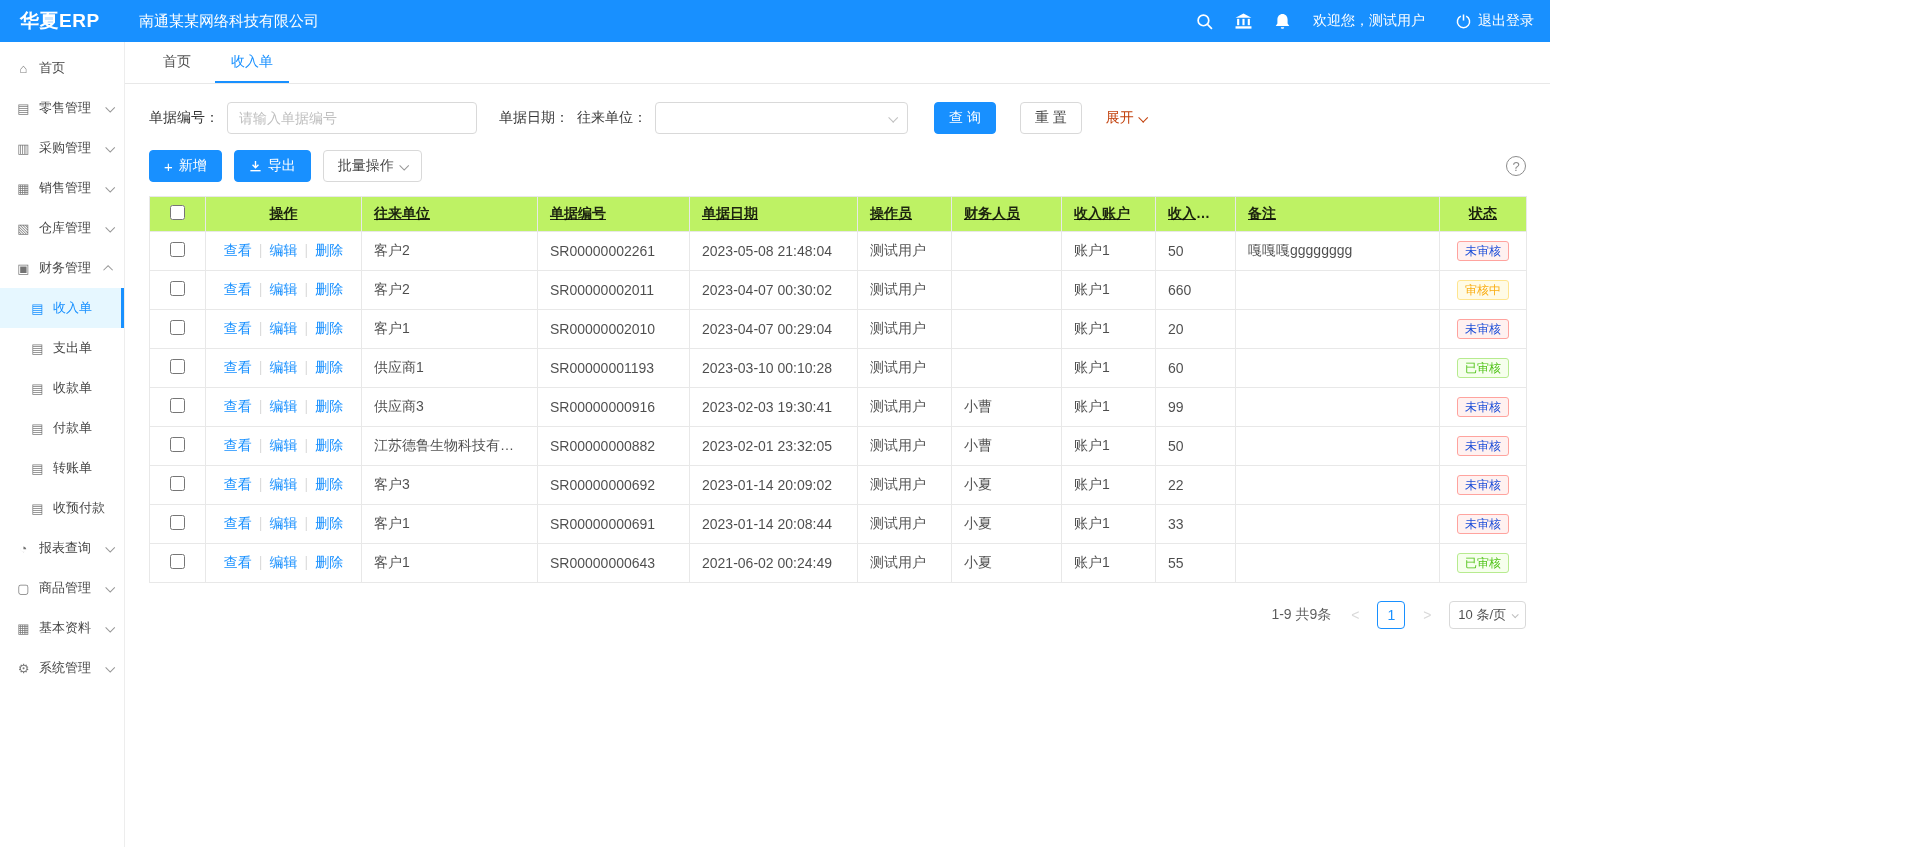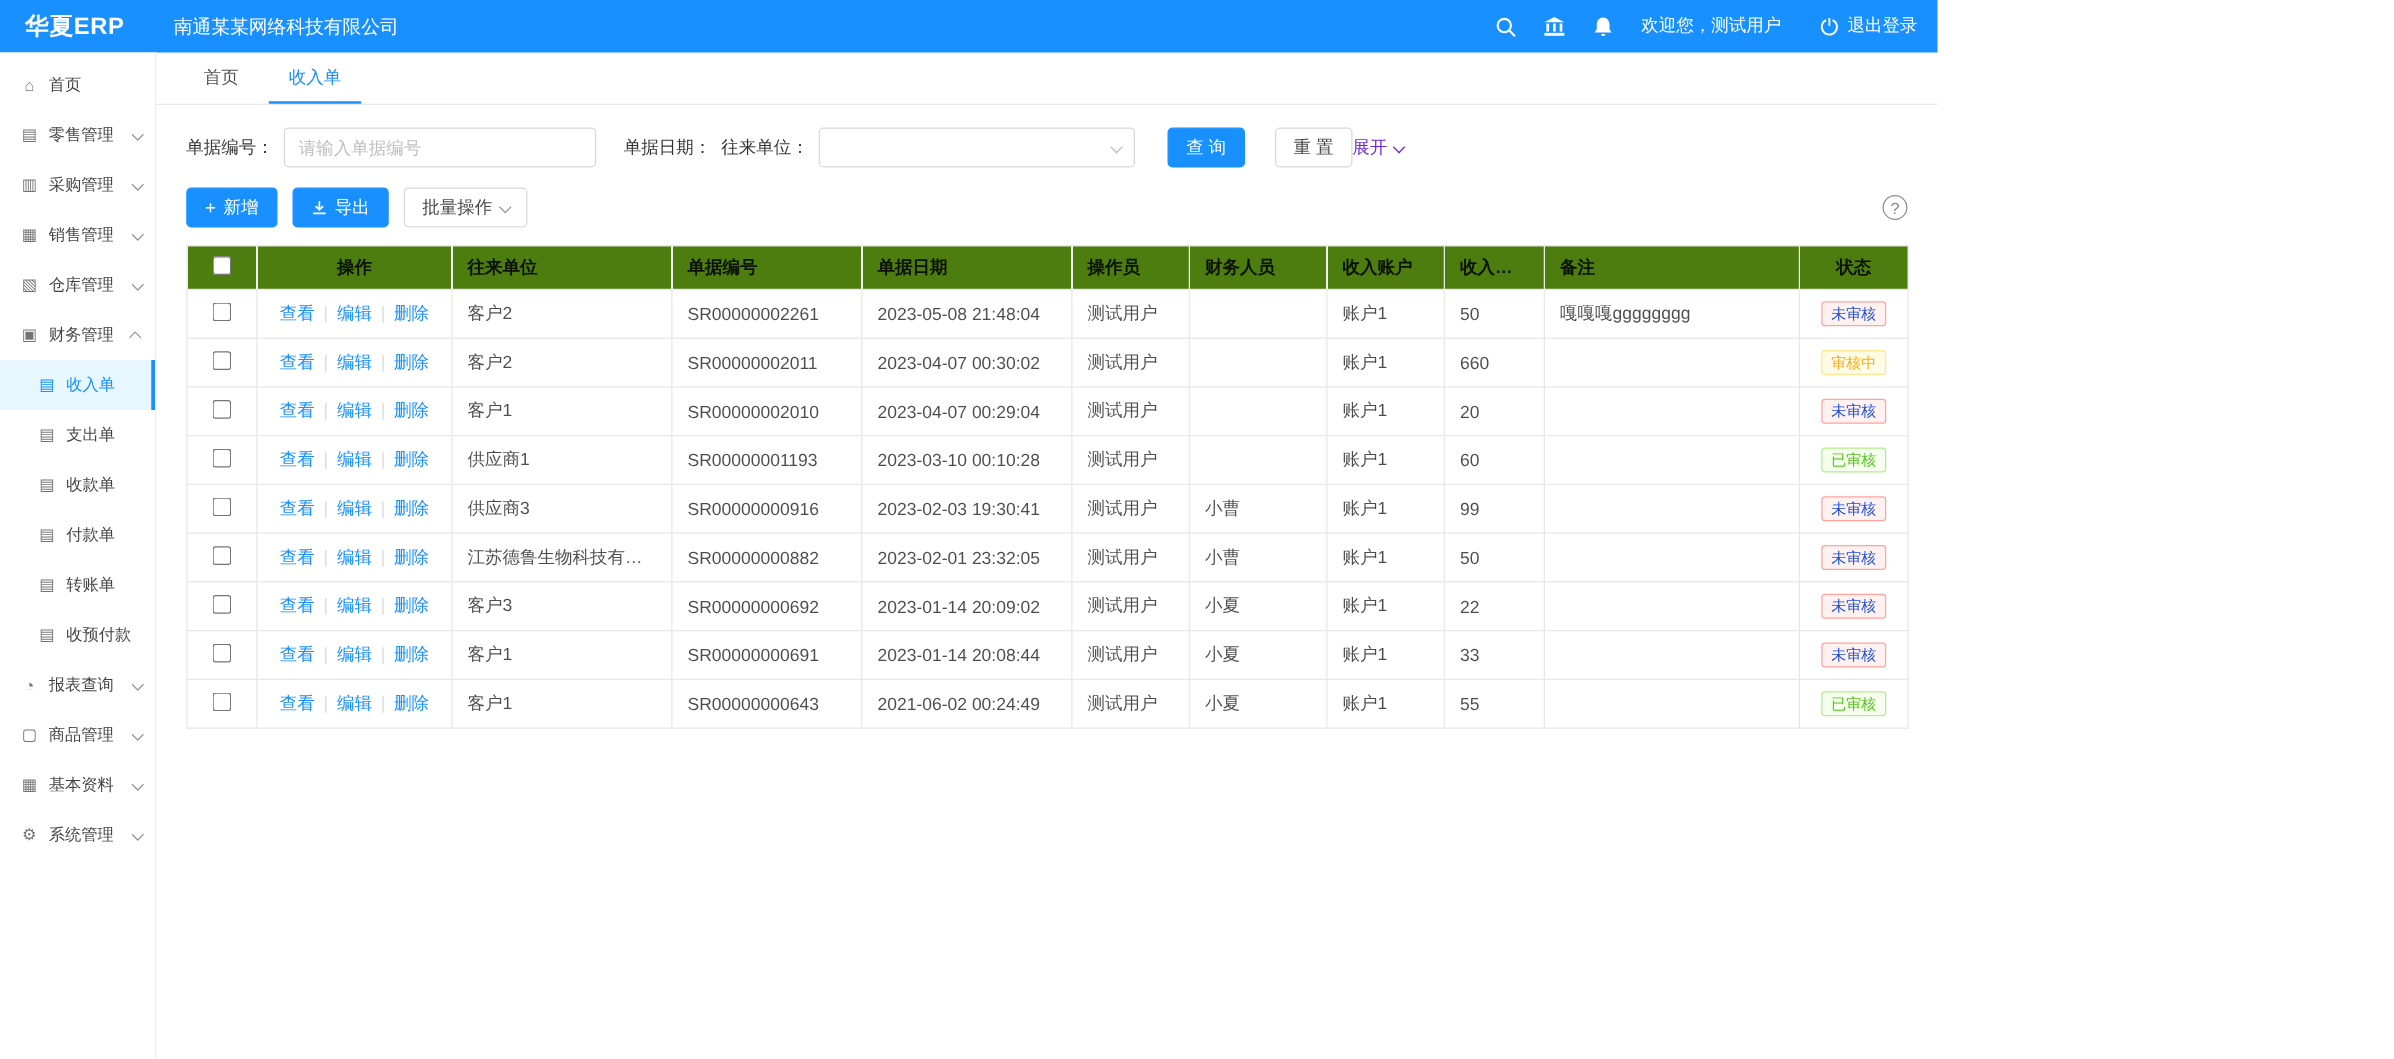--- a/index.html
+++ b/index.html
@@ -55,37 +55,37 @@
   .range-box input { border:none; outline:none; width:92px; text-align:center; font-size:14px; font-family:inherit; }
   .range-box input::placeholder { color:#bfbfbf; }
   .range-sep { color:#bfbfbf; margin:0 6px; }
   .sel-box { width:253px; height:32px; border:1px solid #d9d9d9; border-radius:4px; display:flex;
     align-items:center; justify-content:flex-end; padding:0 11px; margin-right:26px; background:#fff; cursor:pointer; }
   .sel-box .chev { color:#bfbfbf; opacity:1; }
   .btn { height:32px; border-radius:4px; border:1px solid #d9d9d9; background:#fff; padding:0 14px;
     font-size:14px; color:rgba(0,0,0,0.75); cursor:pointer; display:inline-flex; align-items:center; gap:6px; font-family:inherit; }
   .btn.primary { background:#1890ff; border-color:#1890ff; color:#fff; }
   .btn + .btn { margin-left:24px; }
-  .expand-link { color:#6d28d9; margin-left:0; cursor:pointer; display:inline-flex; align-items:center; gap:5px; }
+  .expand-link { color:#c2410c; margin-left:24px; cursor:pointer; display:inline-flex; align-items:center; gap:5px; }
   .expand-link .chev { opacity:1; }
 
   
   .toolbar { display:flex; align-items:center; margin-top:16px; }
   .toolbar .btn { margin-left:0; margin-right:12px; }
   .plus-ico { font-size:15px; line-height:1; }
   .help-icon { margin-left:auto; width:20px; height:20px; border:1.5px solid #8c8c8c; border-radius:50%;
     color:#8c8c8c; display:flex; align-items:center; justify-content:center; font-size:13px; cursor:pointer; }
   .help-icon::before { content:"?"; }
 
   
   .tbl-wrap { margin-top:14px; }
   table { width:100%; border-collapse:collapse; table-layout:fixed; }
   th, td { border:1px solid #e8e8e8; padding:9px 12px; font-size:14px; text-align:left;
     overflow:hidden; white-space:nowrap; text-overflow:ellipsis; }
-  th { background:#4d7c0f; color:rgba(0,0,0,0.85); font-weight:600; padding:8px 12px; }
+  th { background:#bef264; color:rgba(0,0,0,0.85); font-weight:600; padding:8px 12px;text-decoration:underline; }
   td { color:rgba(0,0,0,0.70); }
   .c-center { text-align:center; }
   input[type="checkbox"] { width:15px; height:15px; accent-color:#1890ff; cursor:pointer; }
   .lnk { color:#1890ff; cursor:pointer; text-decoration:none; }
   .sep { color:#dcdcdc; margin:0 7px; }
   .badge { display:inline-block; font-size:12px; line-height:18px; padding:0 7px; border-radius:3px; border:1px solid; }
   .badge-red    { color:#1d4ed8; background:#fff1f0; border-color:#ffa39e; }
   .badge-orange { color:#faad14; background:#fffbe6; border-color:#ffe58f; }
   .badge-green  { color:#52c41a; background:#f6ffed; border-color:#b7eb8f; }
 
@@ -419,17 +419,27 @@
     <td>小夏</td>
     <td>账户1</td>
     <td>55</td>
     <td></td>
     <td class="c-center"><span class="badge badge-green">已审核</span></td>
   </tr>
               </tbody>
           </table>
         </div>
 
+        <div class="pager">
+          <span class="pager-total">1-9 共9条</span>
+          <span class="pg-arrow">&lt;</span>
+          <span class="pg-num">1</span>
+          <span class="pg-arrow">&gt;</span>
+          <span class="pg-size">
+            <span>10 条/页</span>
+            <span class="chev"></span>
+          </span>
+        </div>
 
       </div>
     </div>
   </div>
 </div>
 
 </body></html>

